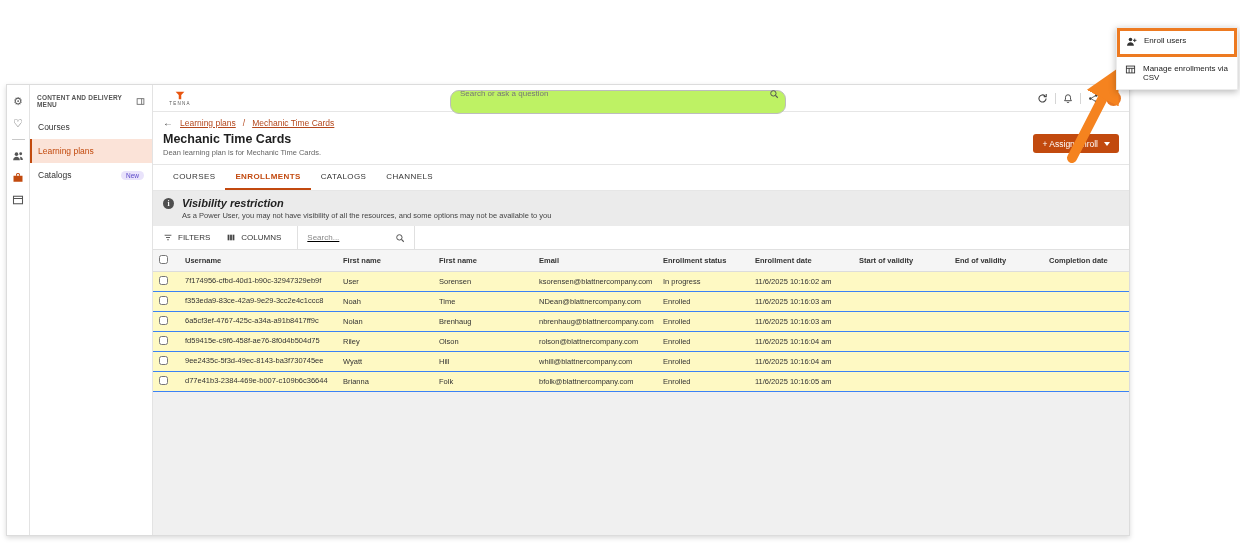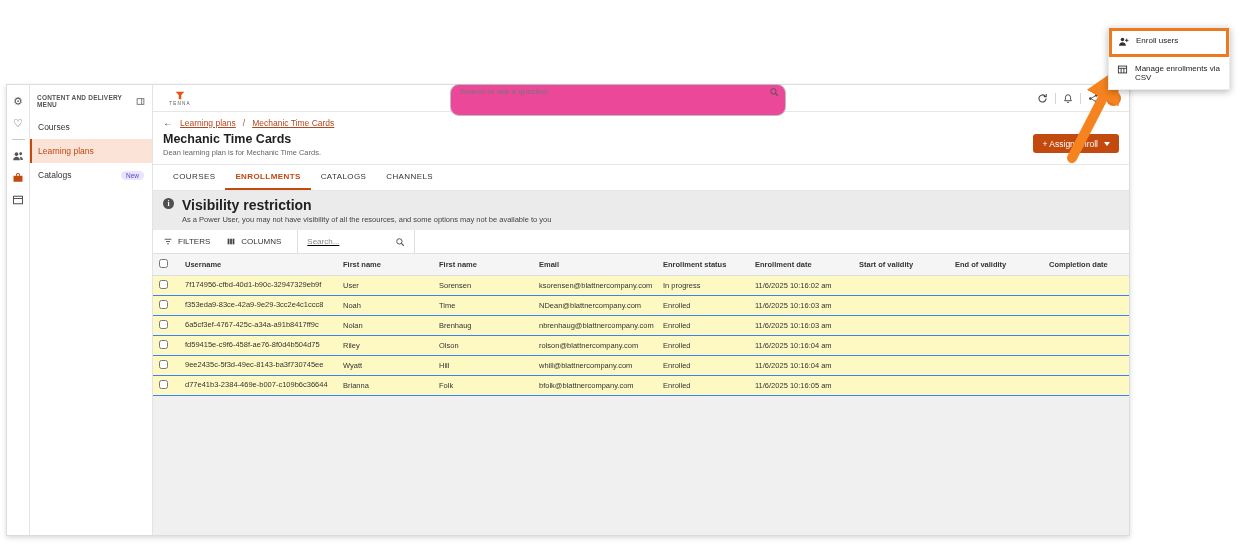--- a/index.html
+++ b/index.html
@@ -25,21 +25,21 @@
   .side-item.active::before { content:""; position:absolute; left:0; top:0; bottom:0; width:2px; background:#c24a0e; }
   .badge-new { background:#e9e3fb; color:#5b48c8; font-size:6.5px; padding:1px 5px; border-radius:8px; }
 
   
   .main { flex:1; display:flex; flex-direction:column; background:#fff; min-width:0; }
 
   .topbar { height:27px; border-bottom:1px solid #e6e6e6; display:flex; align-items:center; padding:0 8px; flex:0 0 auto; }
   .logo { display:flex; flex-direction:column; align-items:center; width:38px; cursor:pointer; }
   .logo-text { font-size:4.5px; letter-spacing:1.2px; color:#555; margin-top:1px; }
   .search-wrap { position:relative; width:336px; margin:0 auto; }
-  .search-input { width:100%; height:32px; border:1px solid #bdbdbd; border-radius:9px; font-size:8px; padding:0 20px 18px 9px; color:#333; outline:none; background:#ec4899; }
+  .search-input { width:100%; height:24px; border:1px solid #bdbdbd; border-radius:9px; font-size:8px; padding:0 20px 18px 9px; color:#333; outline:none; background:#bef264; }
   .search-input::placeholder { color:#777; }
   .search-mag { position:absolute; right:7px; top:3px; }
   .topbar-icons { display:flex; align-items:center; gap:7px; }
   .vsep { width:1px; height:11px; background:#d5d5d5; }
   .tbicon { display:flex; align-items:center; justify-content:center; cursor:pointer; }
   .avatar { width:15px; height:15px; border-radius:50%; background:#e87722; cursor:pointer; }
 
   .breadcrumb-row { display:flex; align-items:center; gap:7px; padding:6px 10px 3px; font-size:8.5px; flex:0 0 auto; }
   .back-arrow { color:#444; font-size:10px; cursor:pointer; line-height:1; }
   .crumb { color:#b4471c; text-decoration:underline; cursor:pointer; }
@@ -52,40 +52,40 @@
                 font-size:8.5px; font-family:inherit; height:19px; padding:0 9px; cursor:pointer; margin-top:2px; }
   .caret-down { width:0; height:0; border-left:3px solid transparent; border-right:3px solid transparent; border-top:4px solid #fff; }
 
   .tab-bar { display:flex; border-bottom:1px solid #e6e6e6; padding:0 10px; flex:0 0 auto; }
   .tab { font-size:8px; letter-spacing:.4px; color:#333; padding:0 10px; line-height:23px; cursor:pointer; }
   .tab.active { color:#c2490f; font-weight:bold; border-bottom:2px solid #c2490f; }
 
   .banner { background:#ebebeb; display:flex; gap:8px; padding:6px 10px; flex:0 0 auto; }
   .info-icon { width:11px; height:11px; border-radius:50%; background:#4f4f4f; color:#fff; font-size:7.5px; font-weight:bold;
                display:flex; align-items:center; justify-content:center; flex:0 0 auto; margin-top:1px; font-family:"Liberation Serif",serif; }
-  .banner-title { font-size:14px; font-weight:bold; color:#222; }
+  .banner-title { font-size:11px; font-weight:bold; color:#222;font-style:italic; }
   .banner-text { font-size:7.5px; color:#444; margin-top:2px; }
 
   .toolbar { display:flex; align-items:center; height:24px; padding-left:10px; border-bottom:1px solid #e0e0e0; flex:0 0 auto; }
   .tool-btn { display:flex; align-items:center; gap:5px; font-size:8px; color:#333; cursor:pointer; margin-right:16px; }
   .tsearch { display:flex; align-items:center; gap:26px; height:100%; border-left:1px solid #e0e0e0; border-right:1px solid #e0e0e0; padding:0 9px;text-decoration:underline; }
   .tsearch input { border:none; outline:none; font-size:8px; width:62px; color:#333; background:transparent; }
   .tsearch input::placeholder { color:#888; }
 
   .table-area { flex:1; background:#f0f0f0; overflow:hidden; }
   table { width:100%; border-collapse:collapse; table-layout:fixed; }
   thead th { background:#f5f5f5; font-size:7.5px; font-weight:bold; color:#333; text-align:left; padding:5px 6px;
              border-bottom:1px solid #dcdcdc; white-space:nowrap; overflow:hidden; cursor:pointer; }
   thead th.cb-col { cursor:default; }
   tbody td { background:#fef9c3; font-size:7.5px; color:#333; padding:4px 6px; border-bottom:1px solid #3b82f6; vertical-align:middle; overflow:hidden; }
   .cell-username { word-break:break-all; line-height:1.35; }
   input[type="checkbox"] { width:9px; height:9px; margin:0; cursor:pointer; }
 
   
-  .popup { position:absolute; right:10px; top:27px; width:122px; background:#fff; border:1px solid #ececec;
+  .popup { position:absolute; right:2px; top:27px; width:122px; background:#fff; border:1px solid #ececec;
            box-shadow:0 2px 7px rgba(0,0,0,.28); z-index:10; }
   .popup-item { display:flex; align-items:flex-start; gap:7px; padding:7px 8px; font-size:8px; color:#222; cursor:pointer; background:#fff; }
   .popup-item .pic { flex:0 0 auto; margin-top:0; }
   .popup-item.highlight { border:3px solid #ed7a21; outline:1px dashed #ffffff; outline-offset:-5px; padding:5px 6px; }
 
   
   .annotation-arrow { position:absolute; left:1048px; top:52px; z-index:8; pointer-events:none; }
 </style>
 </head>
 <body>

